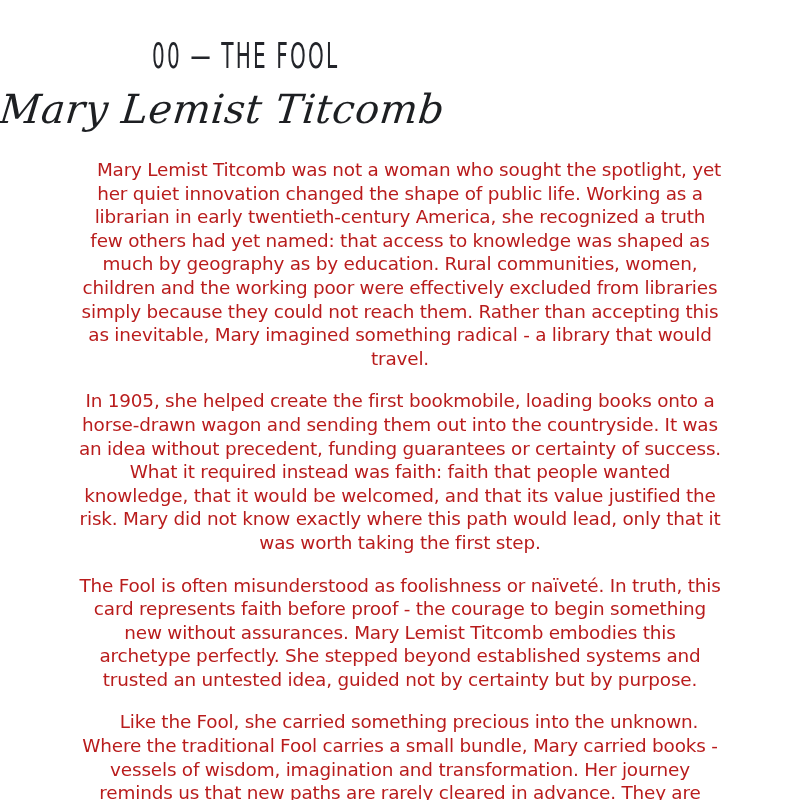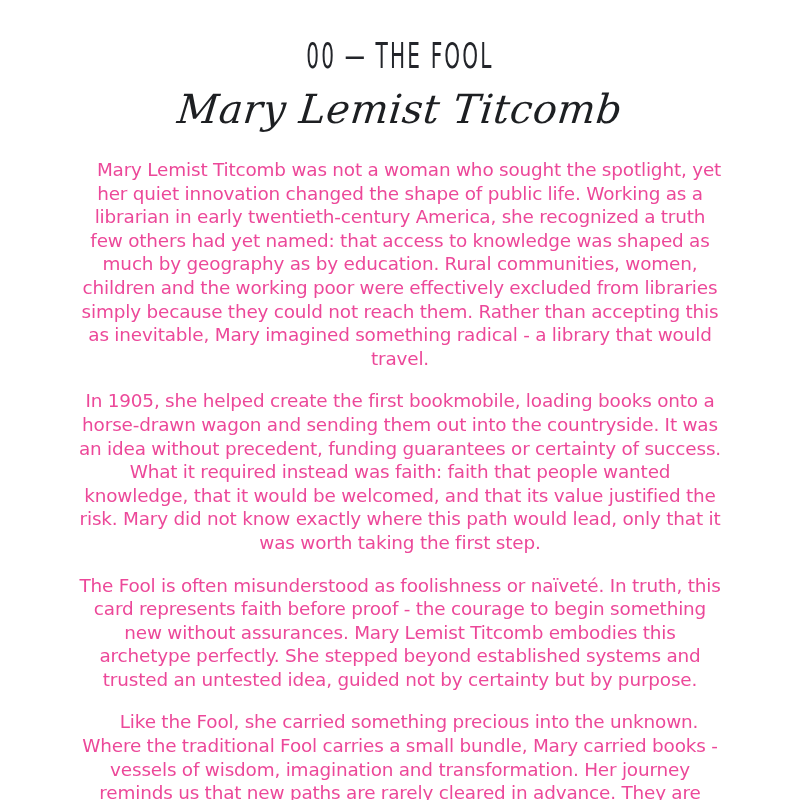--- a/index.html
+++ b/index.html
@@ -18,21 +18,21 @@
     width: 800px;
     height: 800px;
     box-sizing: border-box;
     position: relative;
     overflow: hidden;
     background: #ffffff;
   }
 
   
   .header {
-    text-align: center;
+    text-align: left;
     padding-top: 38px;
   }
 
   .card-title {
     font-family: "DejaVu Sans Condensed", "Liberation Sans Narrow", "Liberation Sans", sans-serif;
     font-size: 36px;
     line-height: 1.0;
     letter-spacing: 3.5px;
     color: #23252a;
     font-weight: 400;
@@ -64,21 +64,21 @@
     margin: 28px auto 0 auto;
     width: 646px;
     text-align: center;
   }
 
   .body-copy p {
     margin: 0 0 19px 0;
     font-family: "DejaVu Sans", "Liberation Sans", sans-serif;
     font-size: 18.4px;
     line-height: 23.6px;
-    color: #ec4899;
+    color: #b91c1c;
     text-align: center;
     letter-spacing: -0.15px;
     word-spacing: -0.2px;
     font-weight: 400;
   }
 
   .body-copy p:first-child {
     text-indent: 18px;
   }
 

